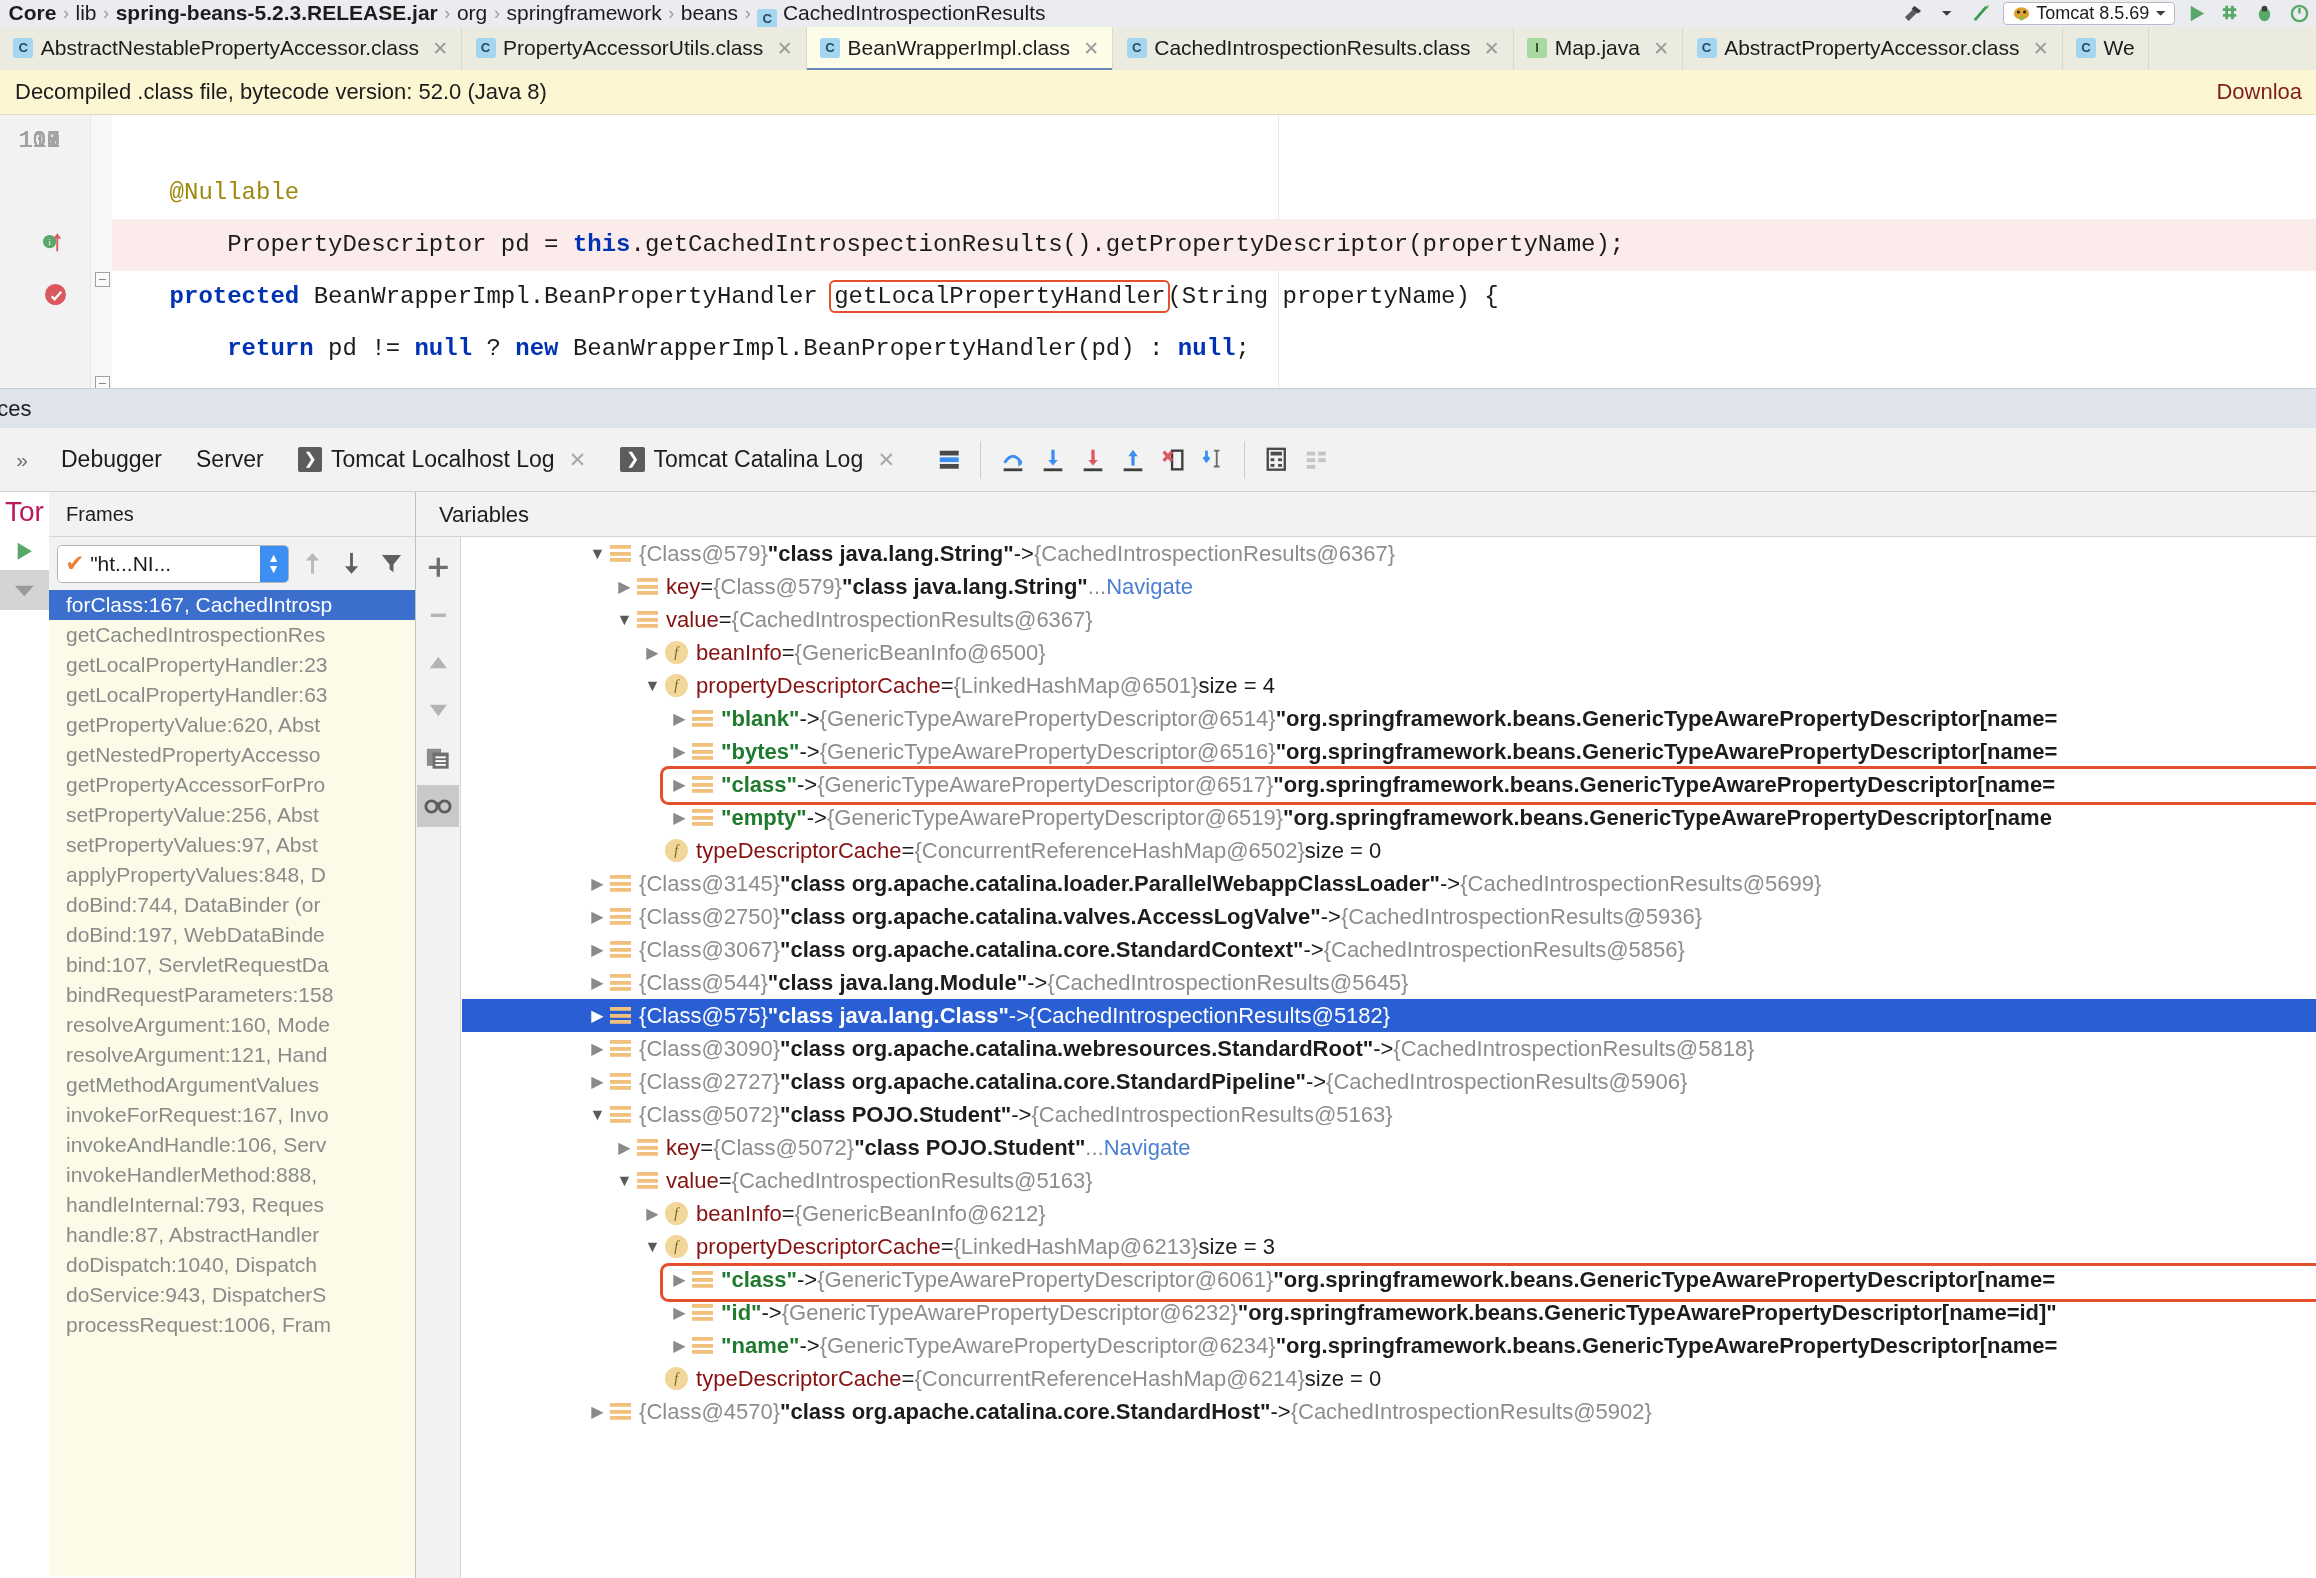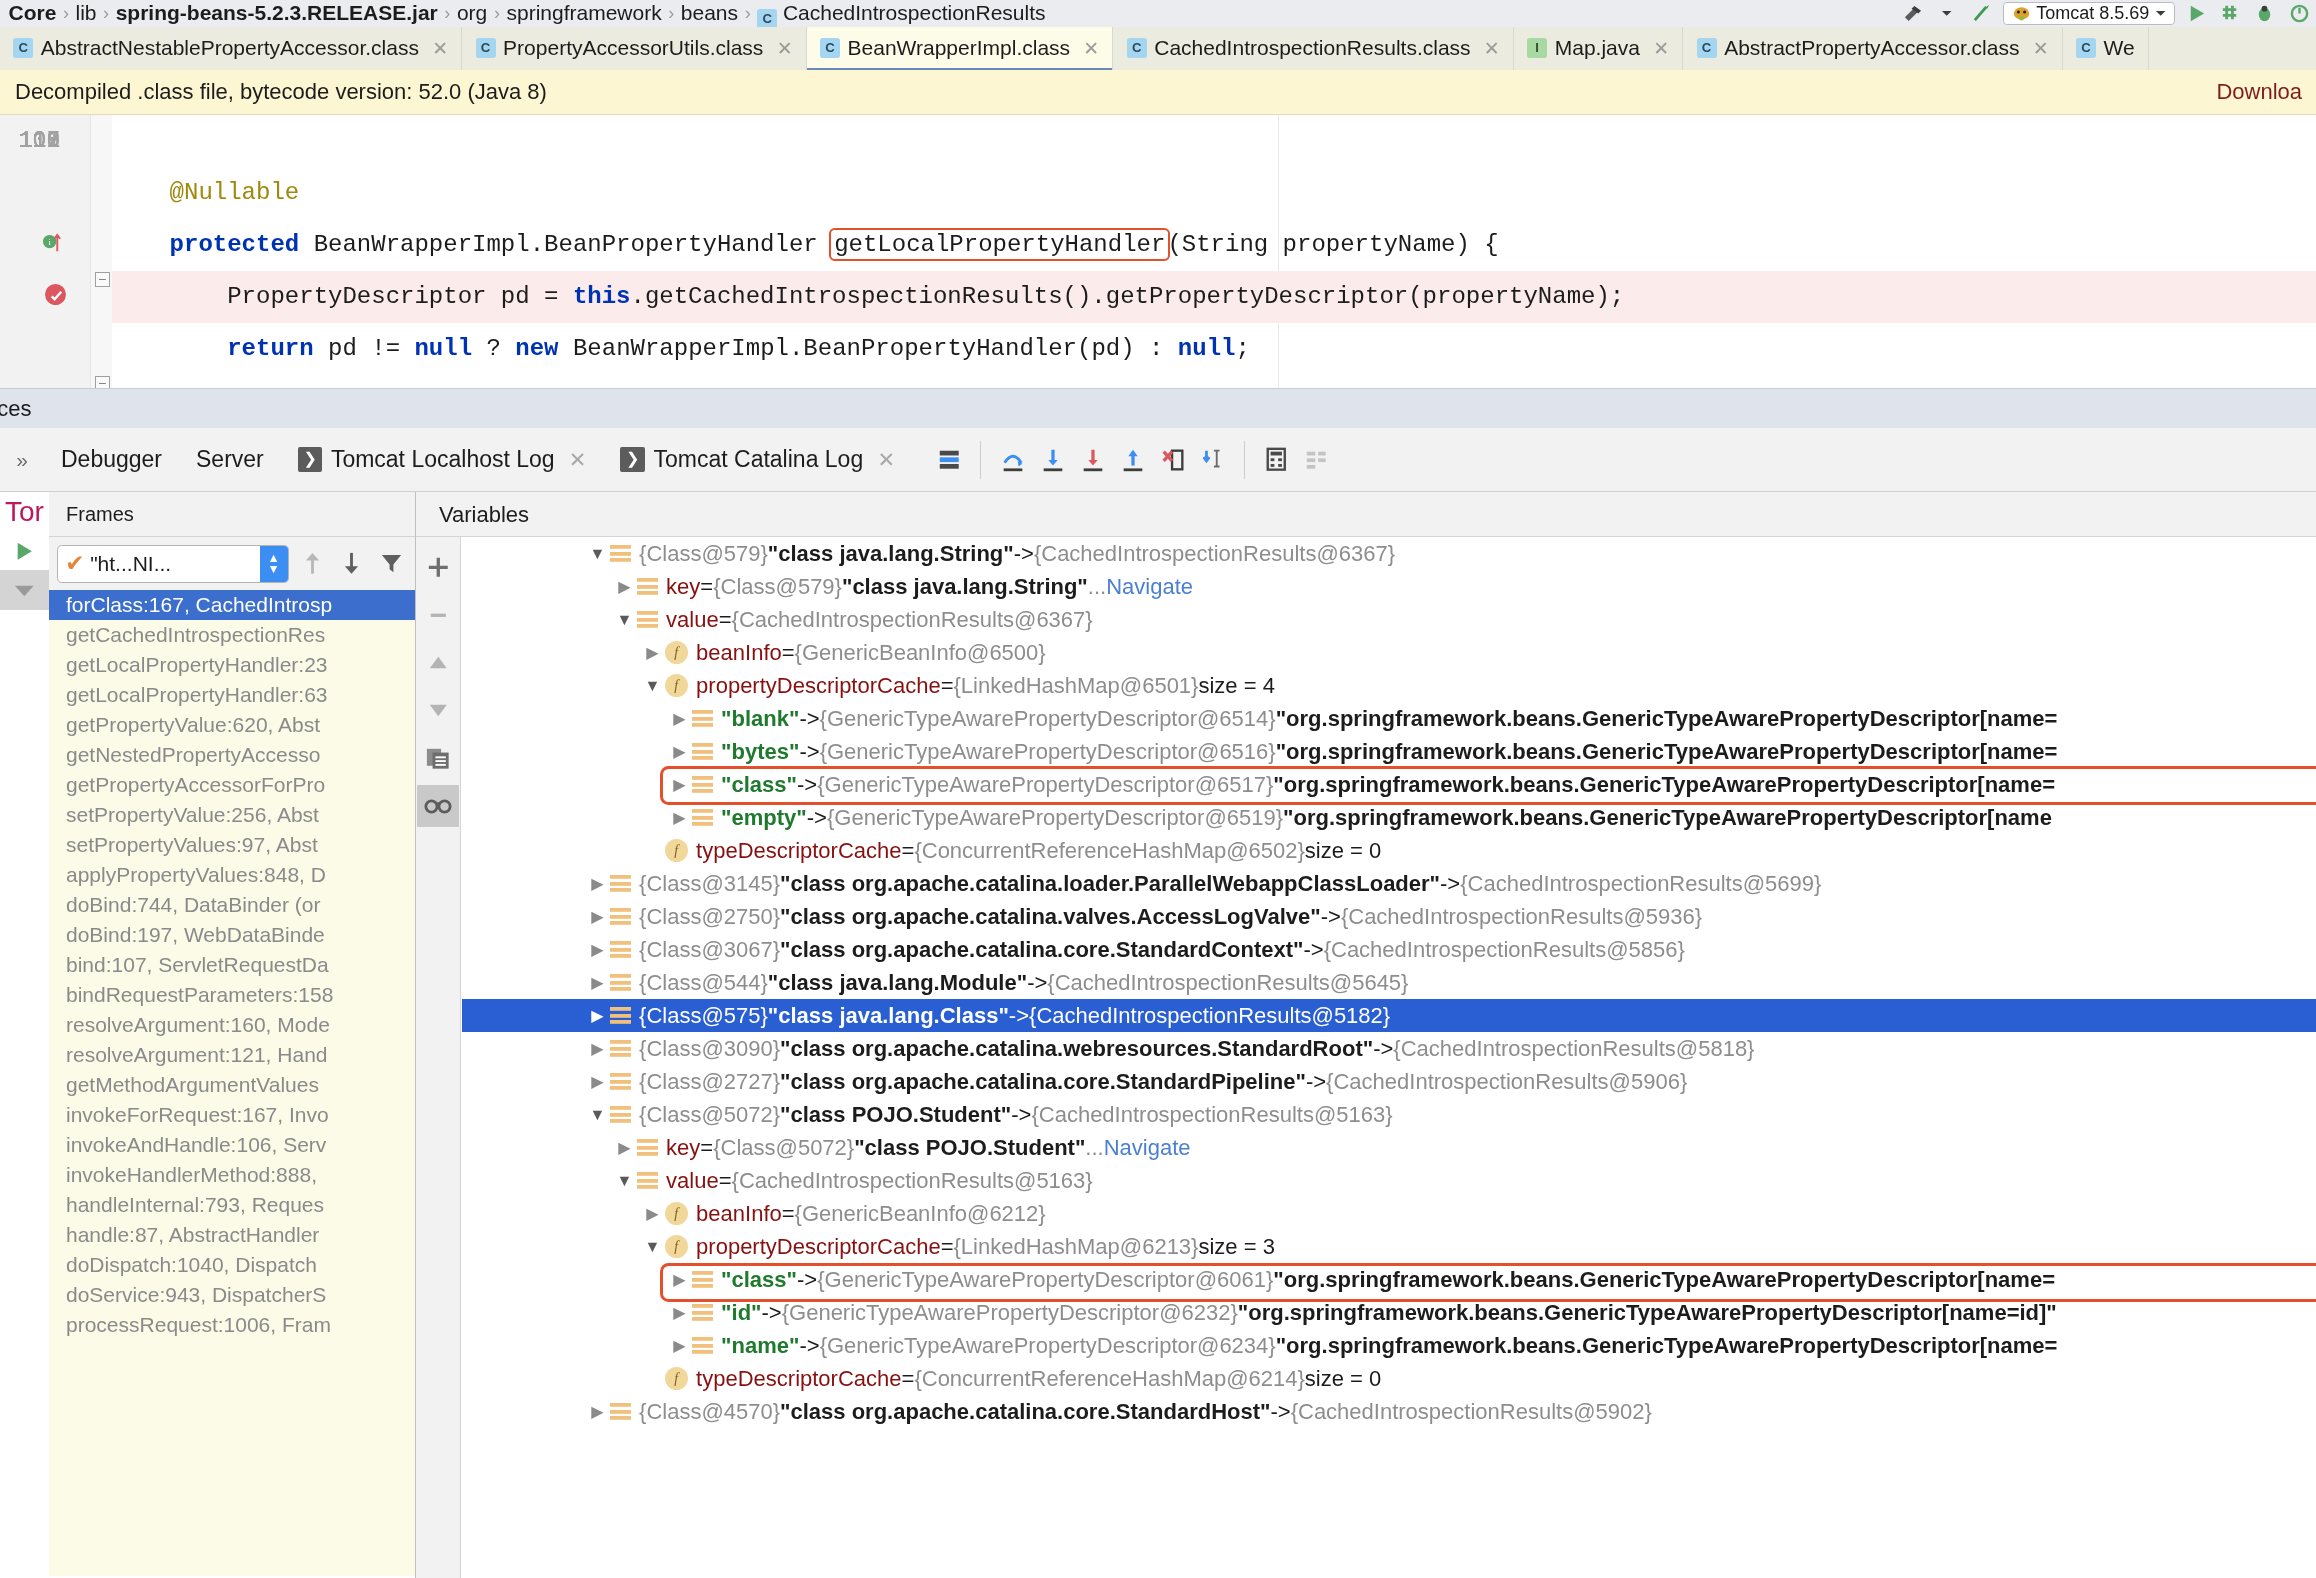--- a/index.html
+++ b/index.html
@@ -350,22 +350,22 @@
         <div class="lnum">109</div>
         <div class="lnum">110</div>
         <div class="lnum">111</div>
         <div class="lnum">112</div>
       </div>
     <div class="gutter2"></div>
     <div class="ed-vline"></div>
     <div class="code-area" id="code-lines">
         <div class="cl"></div>
         <div class="cl"><span class="plain">    </span><span class="anno">@Nullable</span></div>
+        <div class="cl hl"><span class="plain">        PropertyDescriptor pd = </span><span class="kw">this</span><span class="plain">.getCachedIntrospectionResults().getPropertyDescriptor(propertyName);</span></div>
         <div class="cl"><span class="plain">    </span><span class="kw">protected</span><span class="plain"> BeanWrapperImpl.BeanPropertyHandler </span><span class="hlbox plain">getLocalPropertyHandler</span><span class="plain">(String propertyName) {</span></div>
-        <div class="cl hl"><span class="plain">        PropertyDescriptor pd = </span><span class="kw">this</span><span class="plain">.getCachedIntrospectionResults().getPropertyDescriptor(propertyName);</span></div>
         <div class="cl"><span class="plain">        </span><span class="kw">return</span><span class="plain"> pd != </span><span class="kw">null</span><span class="plain"> ? </span><span class="kw">new</span><span class="plain"> BeanWrapperImpl.BeanPropertyHandler(pd) : </span><span class="kw">null</span><span class="plain">;</span></div>
         <div class="cl"></div>
       </div>
 
     <div style="position:absolute;left:0;top:0;width:112px;height:273px;pointer-events:none;">
       <span class="bp-run" style="top:117px;">
         <svg width="21" height="23" viewBox="0 0 22 24">
             <circle cx="8" cy="10" r="7" fill="#59a869"></circle>
             <text x="8" y="14" font-size="9" fill="#fff" text-anchor="middle" font-family="Liberation Serif, serif">i</text>
             <path d="M16 20 L16 4 M13 7 L16 3 L19 7" stroke="#db5860" stroke-width="2" fill="none"></path>

